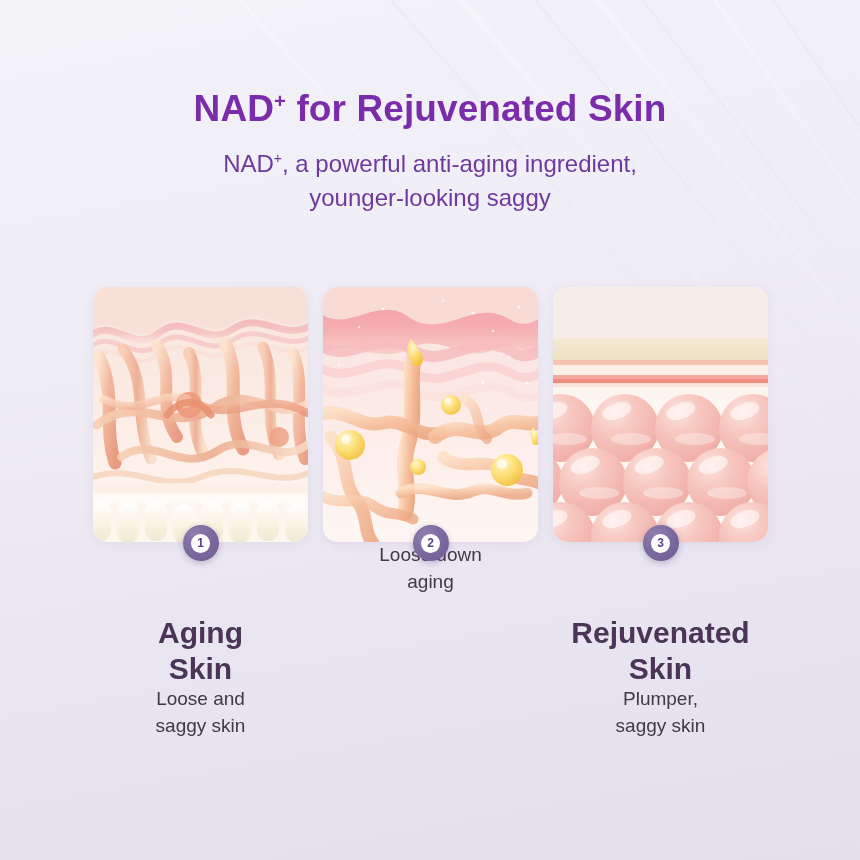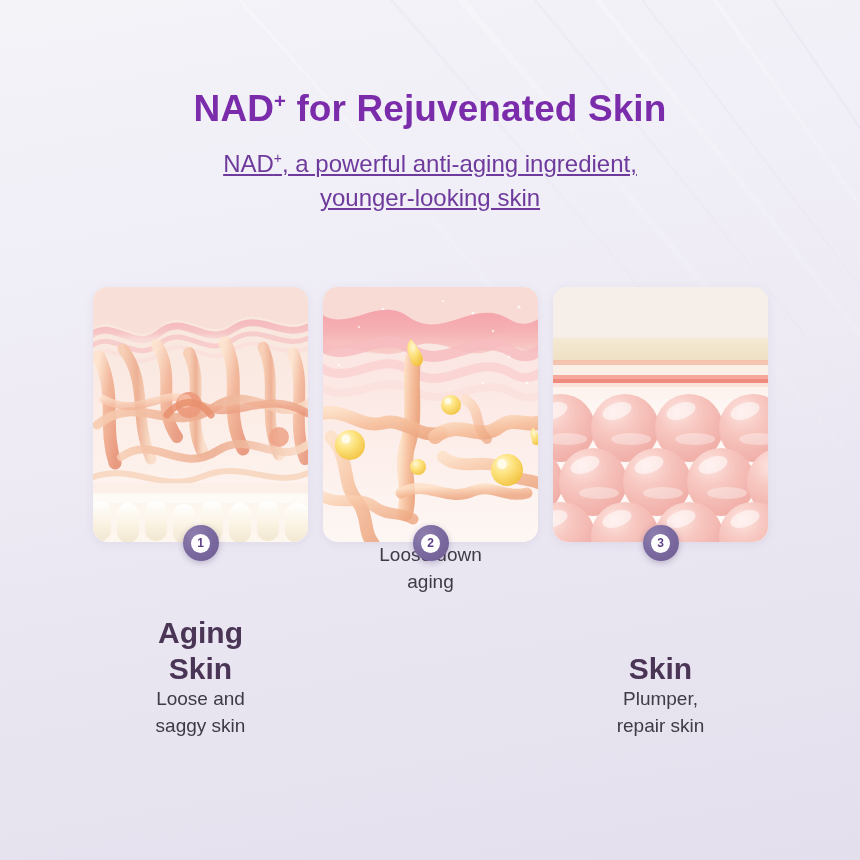--- a/index.html
+++ b/index.html
@@ -69,21 +69,21 @@
     font-size: 24px;
     color: #6e3a9c;
     line-height: 1.42;
     font-weight: normal;
   }
   .subtitle .sup {
     font-size: 0.58em;
     vertical-align: super;
     line-height: 0;
   }
-  .subtitle-line { display: block; text-decoration: underline; }
+  .subtitle-line { display: block; }
 
   
   .panels {
     position: absolute;
     top: 287px;
     left: 93px;
     width: 675px;
     display: flex;
     justify-content: space-between;
   }
@@ -188,21 +188,21 @@
   </svg>
 
   <div class="content">
 
     <div class="title">
       <span>NAD</span><span class="sup">+</span><span> for Rejuvenated Skin</span>
     </div>
 
     <div class="subtitle">
       <span class="subtitle-line"><span>NAD</span><span class="sup">+</span><span>, a powerful anti-aging ingredient,</span></span>
-      <span class="subtitle-line">younger-looking  skin</span>
+      <span class="subtitle-line">younger-looking  saggy</span>
     </div>
 
     <div class="panels">
 
       <div class="panel">
         <div class="thumb">
           <svg viewBox="0 0 215 255" preserveAspectRatio="xMidYMid slice">
             <defs>
               <linearGradient id="p1bg" x1="0" y1="0" x2="0" y2="1">
                 <stop offset="0%" stop-color="#f7e6dc"></stop>
@@ -449,23 +449,23 @@
               <ellipse cx="174" cy="206" rx="20" ry="6"></ellipse>
             </g>
           </svg>
         </div>
 
         <div class="badge">
           <div class="badge-core">3</div>
         </div>
 
         <div class="panel-heading">
-          <span class="sup"></span><span>
+          <span>Rejuvenated</span><span class="sup"></span><span>
 Skin</span>
         </div>
 
         <div class="panel-desc">Plumper,
-repair skin</div>
+saggy skin</div>
       </div>
 
     </div>
   </div>
 </div>
 
 </body></html>

